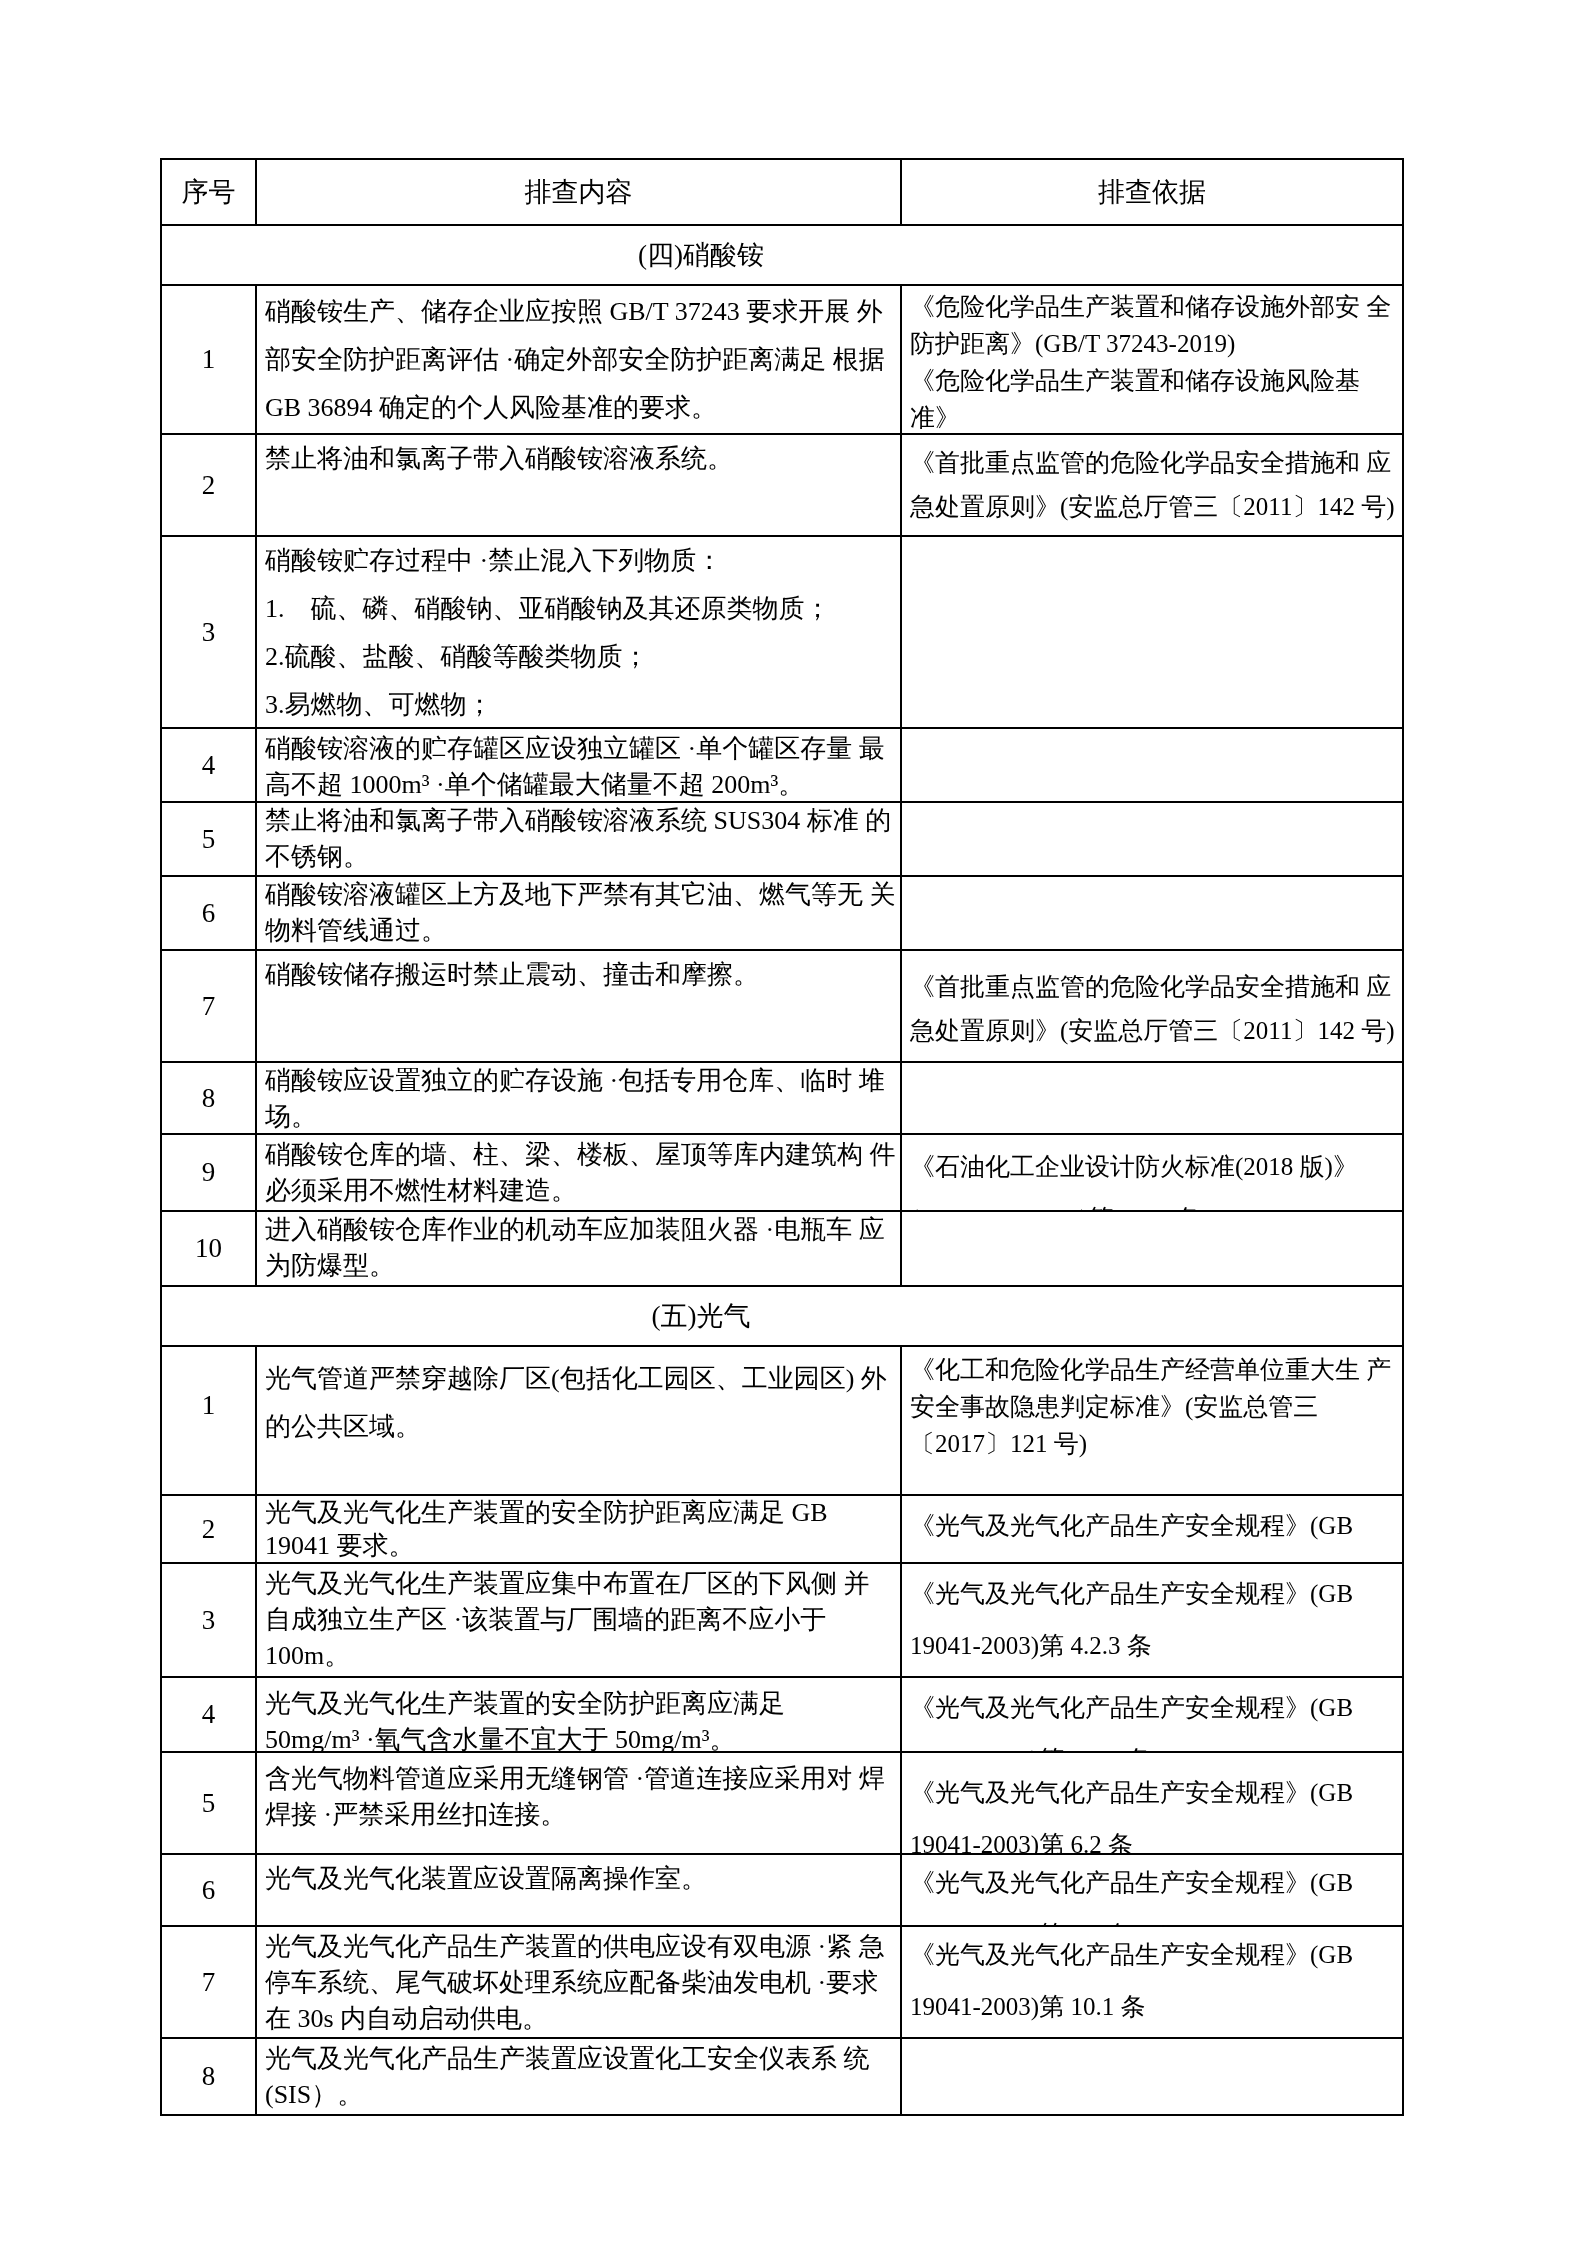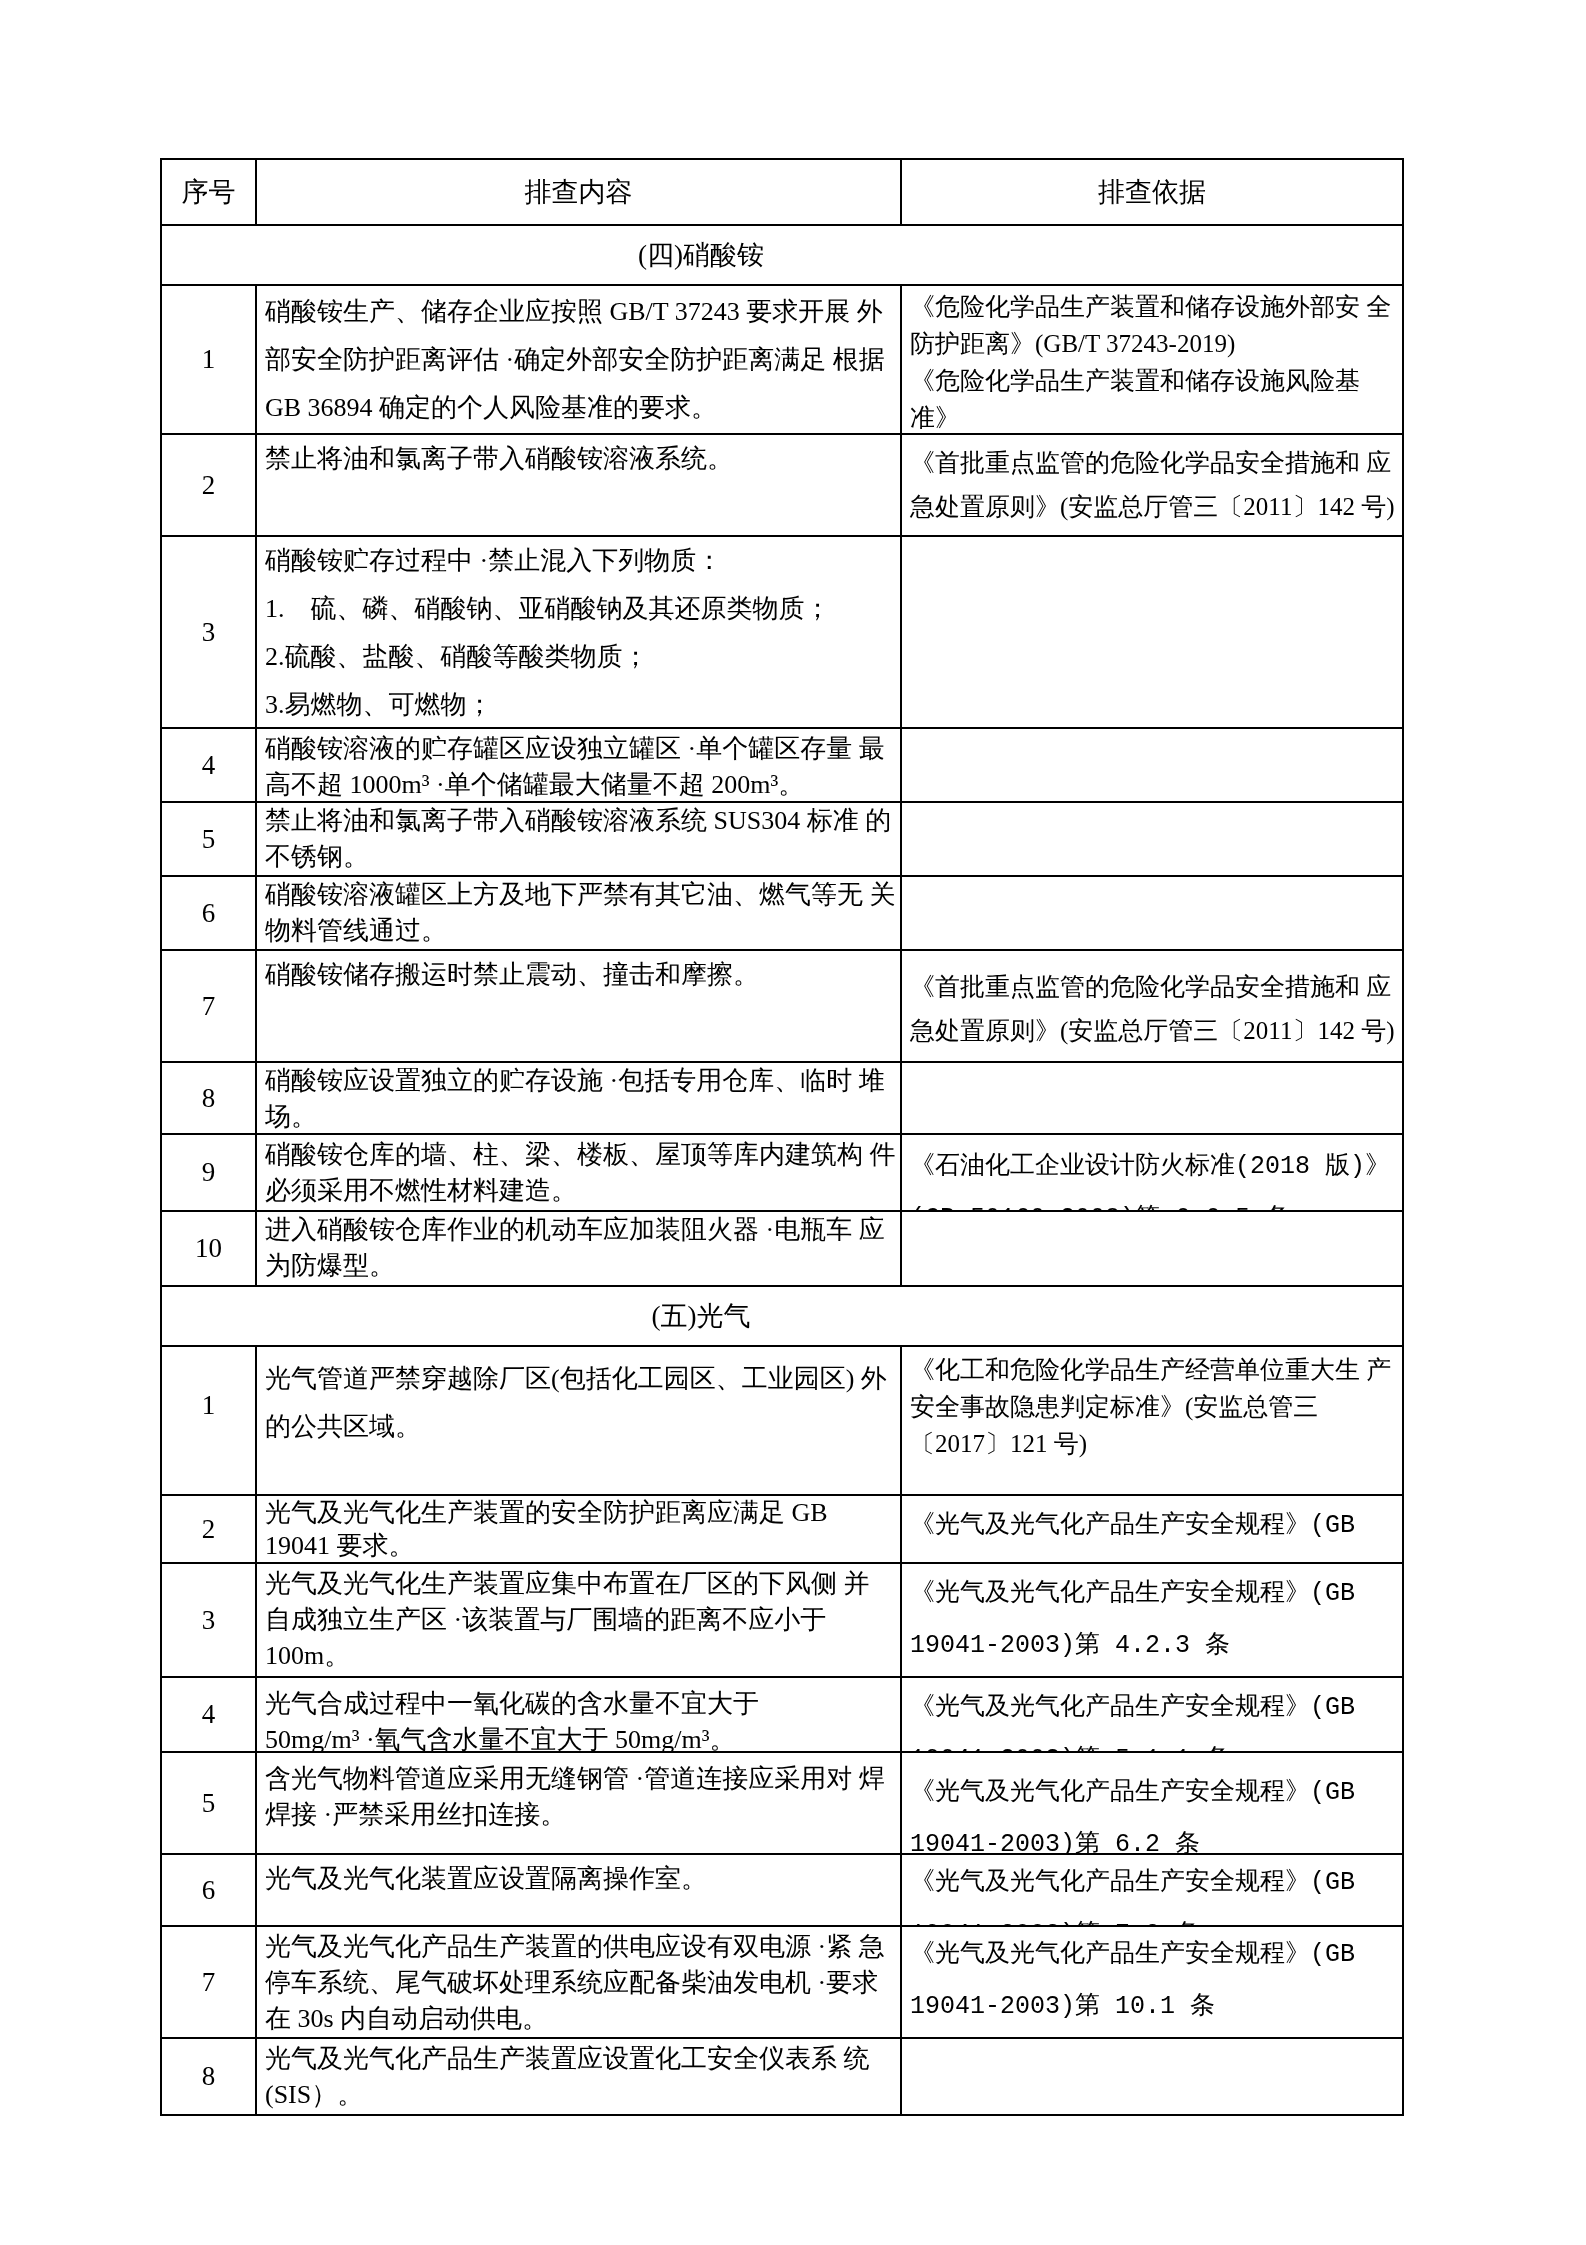--- a/index.html
+++ b/index.html
@@ -18,21 +18,21 @@
   .num{font-size:27px;}
   .hdr{font-size:27px;}
   .sec{font-size:27px;padding-right:162px;}
   .ln{white-space:pre-wrap;font-size:26px;}
   
   .c  .ln{line-height:48px;}
   .ct .ln{line-height:36px;}
   .cxt .ln{line-height:33px;}
   
   .b .ln,.bt .ln,.b44 .ln{font-size:25px;}
-  .b  .ln{line-height:52px;font-family:Liberation Mono, monospace;}
+  .b  .ln{line-height:52px;}
   .b44 .ln{line-height:44px;}
   .bt .ln{line-height:37px;}
   .px{padding-left:8px;padding-right:4px;}
   .pt2{padding-top:2px;}.pt4{padding-top:4px;}.pt6{padding-top:6px;}
   .pt8{padding-top:8px;}.pt14{padding-top:14px;}
 </style>
 </head>
 <body>
 
 <div class="page">
@@ -316,21 +316,21 @@
   </tr>
 
   <tr>
     <td>
             <div class="clip center" style="height:73px">
               <span class="num">4</span>
             </div>
           </td>
     <td>
             <div class="clip ct px pt8" style="height:73px">
-      <div class="ln">光气合成过程中一氧化碳的含水量不宜大于</div>
+      <div class="ln">光气及光气化生产装置的安全防护距离应满足</div>
       <div class="ln">50mg/m³ ·氧气含水量不宜大于 50mg/m³。</div>
     </div>
           </td>
     <td>
             <div class="clip b px pt4" style="height:73px">
       <div class="ln">《光气及光气化产品生产安全规程》(GB</div>
       <div class="ln">19041-2003)第 5.1.1 条</div>
     </div>
           </td>
   </tr>

